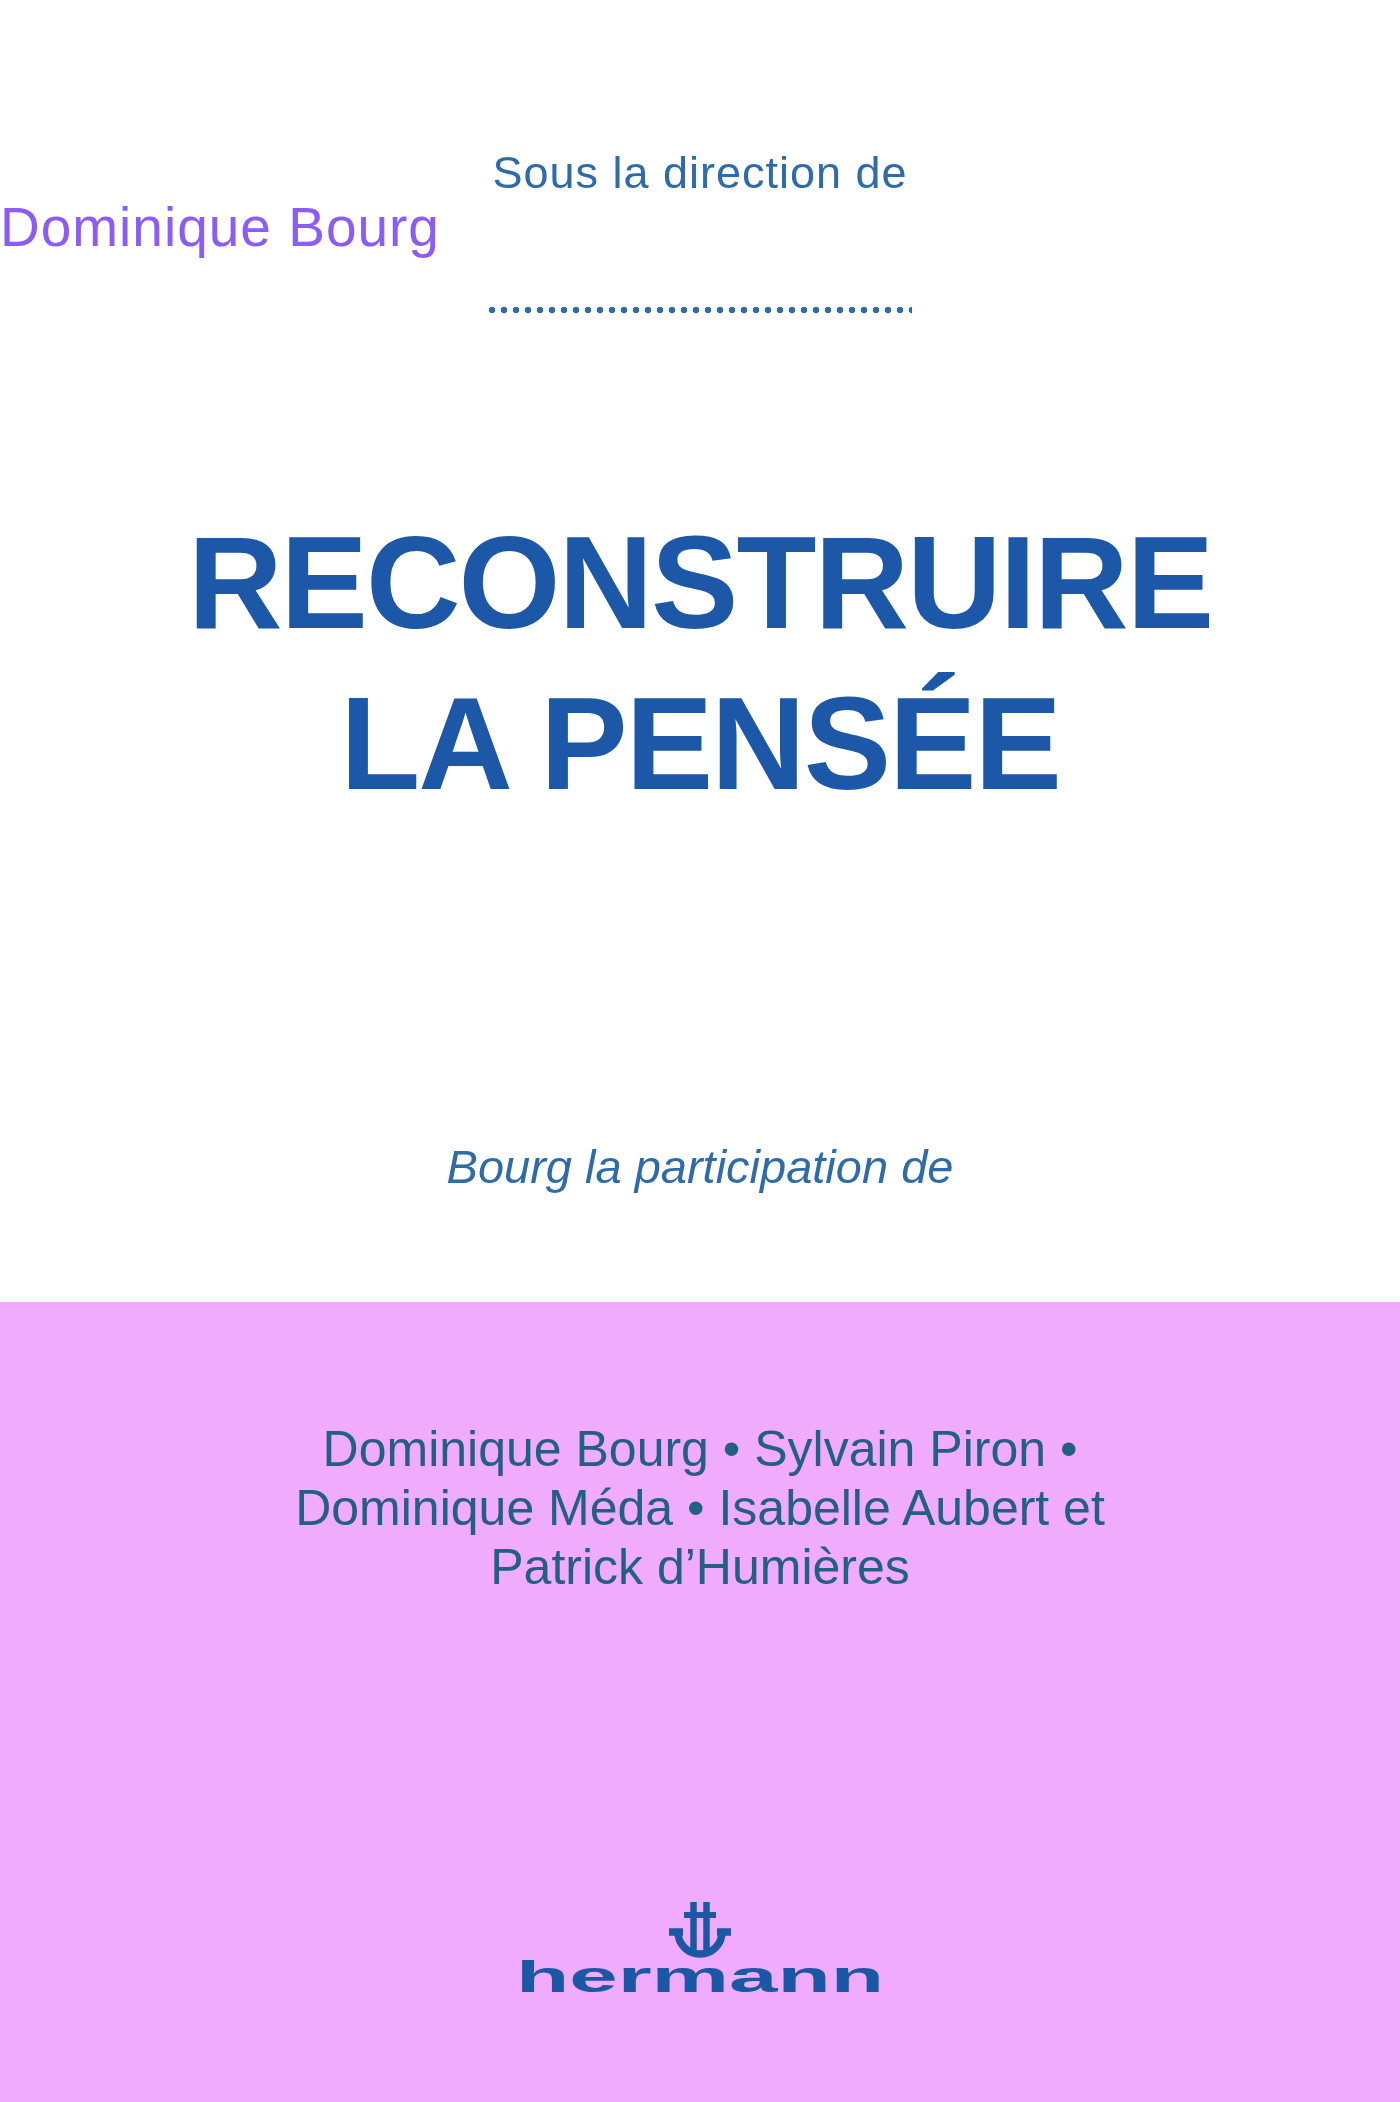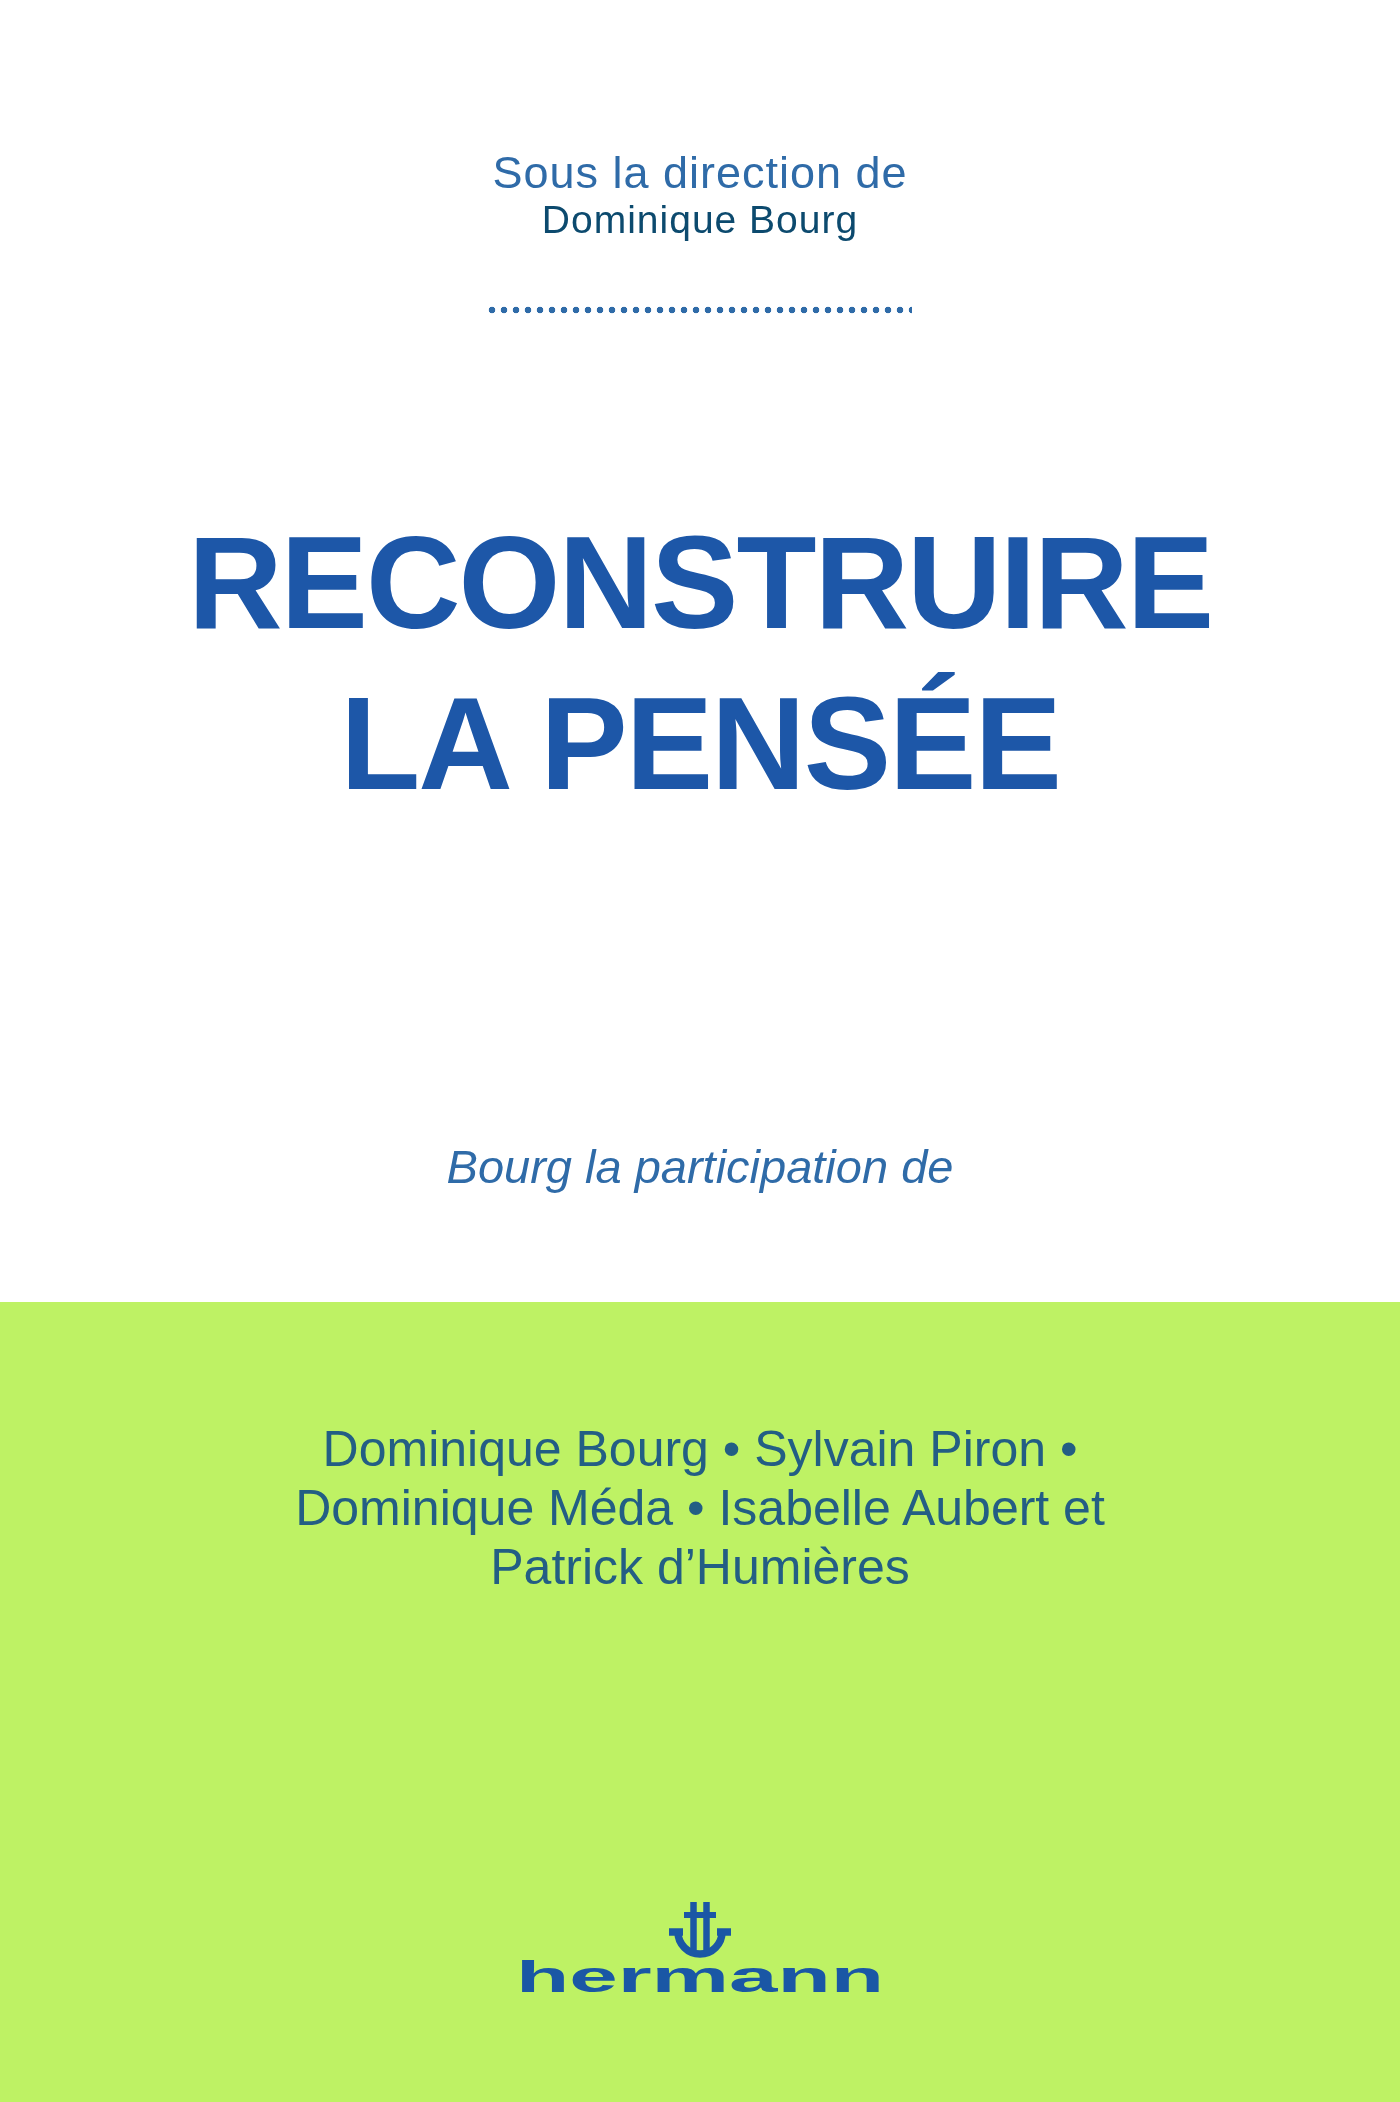--- a/index.html
+++ b/index.html
@@ -20,26 +20,26 @@
     text-align: center;
     font-size: 45px;
     line-height: 1;
     font-weight: 400;
     letter-spacing: 1px;
     color: #2f6ba8;
   }
   .director-line {
     position: absolute;
     top: 200px; left: 0; right: 0;
-    text-align: center;
-    font-size: 39px;
+    text-align: left;
+    font-size: 55px;
     line-height: 1;
     font-weight: 400;
     letter-spacing: 1px;
-    color: #0c4a6e;
+    color: #8b5cf6;
   }
   .dotted-separator {
     position: absolute;
     top: 306px;
     left: 50%;
     transform: translateX(-50%);
     width: 424px;
     height: 8px;
     background-image: radial-gradient(circle at 4px 4px, #2f6ba8 3px, transparent 3.6px);
     background-size: 12px 8px;
@@ -71,21 +71,21 @@
     font-weight: 400;
     color: #2f6ba8;
   }
 
   
   .yellow-band {
     position: absolute;
     top: 1302px; left: 0;
     width: 100%;
     height: 800px;
-    background: #bef264;
+    background: #f0abfc;
   }
   .contributors {
     position: absolute;
     top: 118px; left: 0; right: 0;
     text-align: center;
     font-size: 50px;
     line-height: 59px;
     font-weight: 400;
     color: #235e84;
   }

